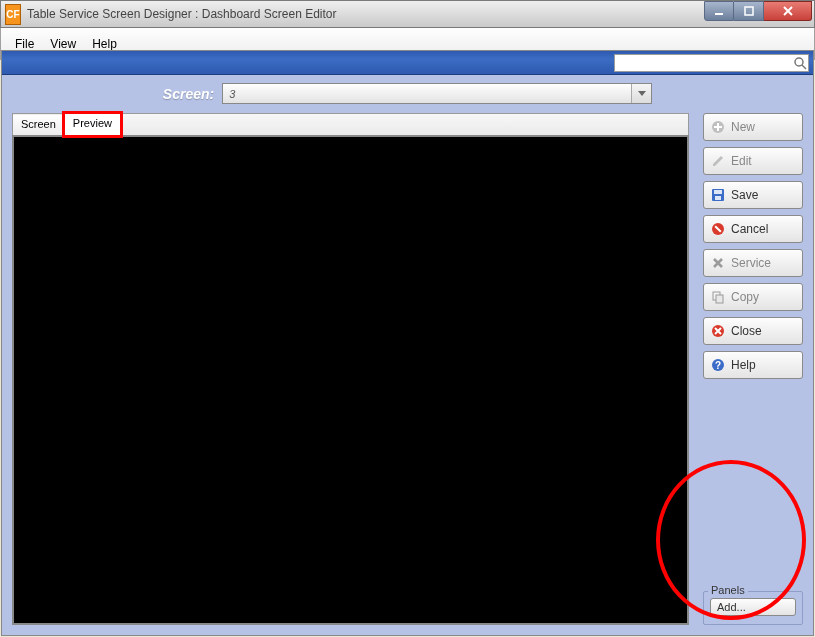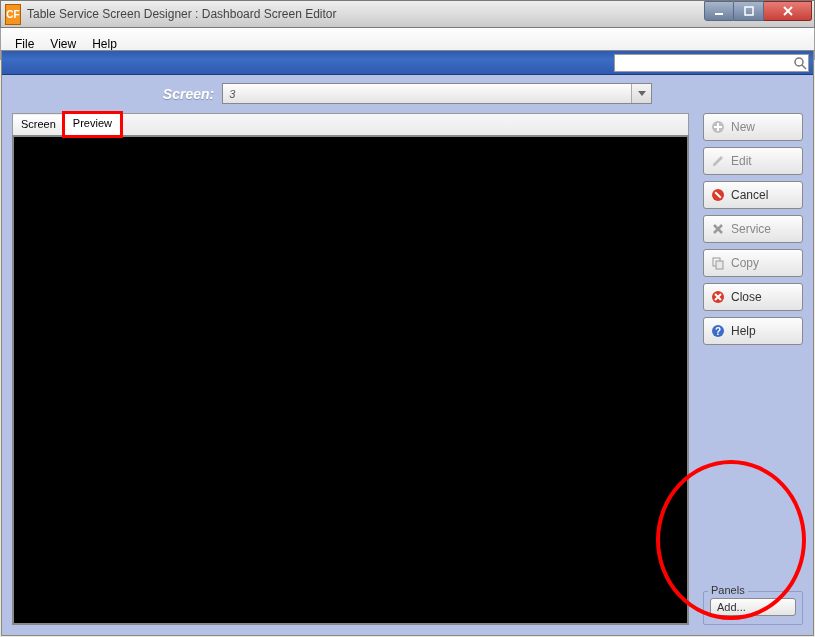--- a/index.html
+++ b/index.html
@@ -286,20 +286,30 @@
           <span class="ic">
             <svg width="14" height="14">
                 <path d="M2 12 L4 12 L12 4 L10 2 L2 10 Z" fill="#bfbfbf"></path>
               </svg>
           </span>
           <span>Edit</span>
         </div>
         <div class="btn">
           <span class="ic">
             <svg width="14" height="14">
+                <rect x="1" y="1" width="12" height="12" rx="1" fill="#3a6cc8"></rect>
+                <rect x="3" y="2" width="8" height="4" fill="#dce6f7"></rect>
+                <rect x="4" y="8" width="6" height="4" fill="#dce6f7"></rect>
+              </svg>
+          </span>
+          <span>Save</span>
+        </div>
+        <div class="btn">
+          <span class="ic">
+            <svg width="14" height="14">
                 <circle cx="7" cy="7" r="6" fill="#d93a2b"></circle>
                 <rect x="3" y="6" width="8" height="2" fill="#fff" transform="rotate(45 7 7)"></rect>
               </svg>
           </span>
           <span>Cancel</span>
         </div>
         <div class="btn disabled">
           <span class="ic">
             <svg width="14" height="14">
                 <path d="M3 3 L11 11 M11 3 L3 11" stroke="#9a9a9a" stroke-width="2.5"></path>

